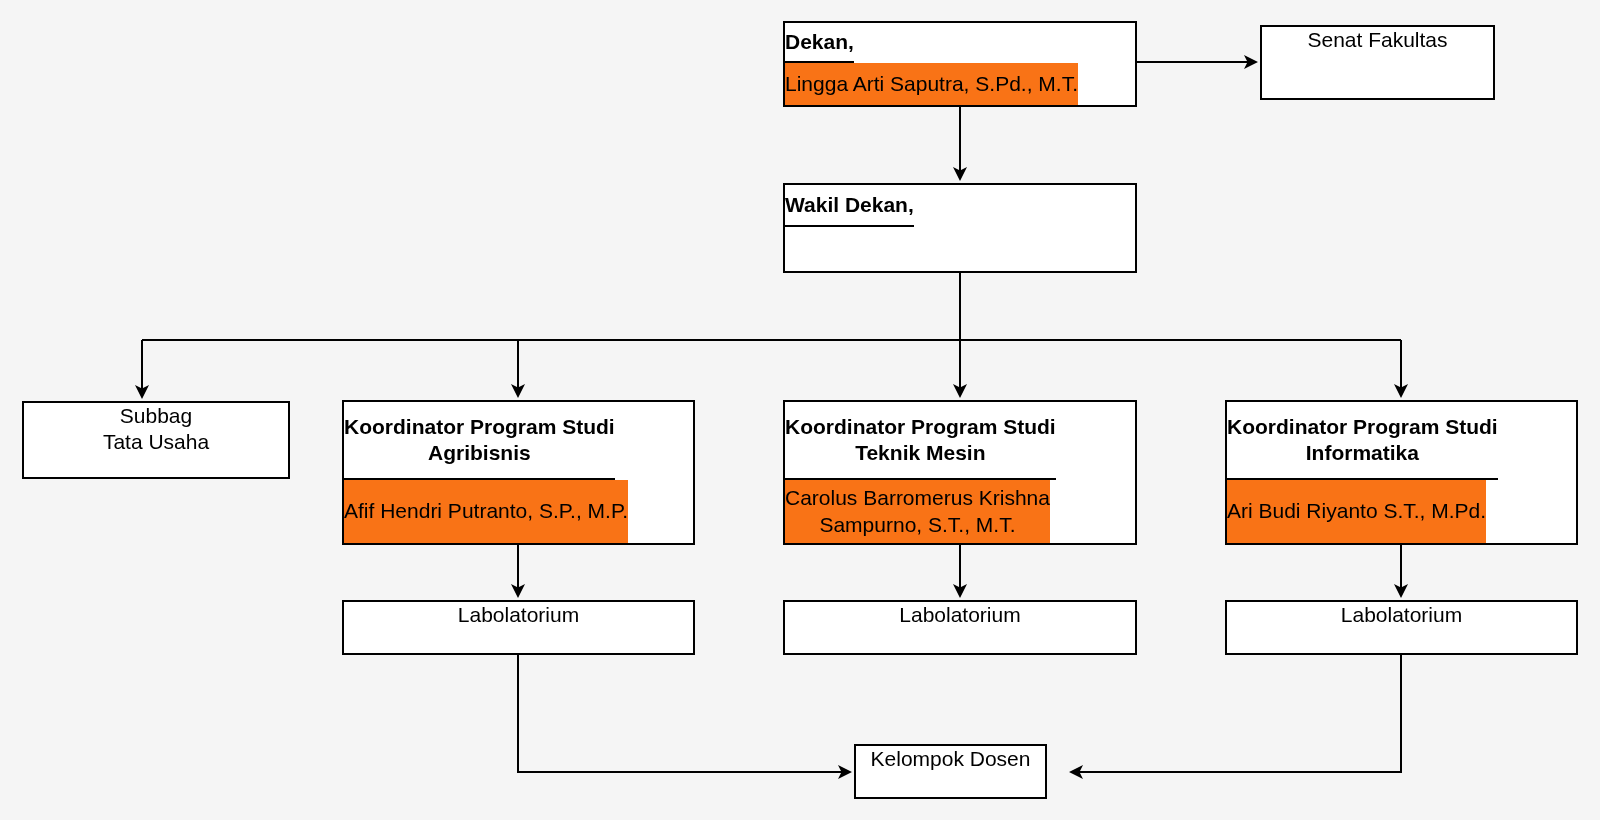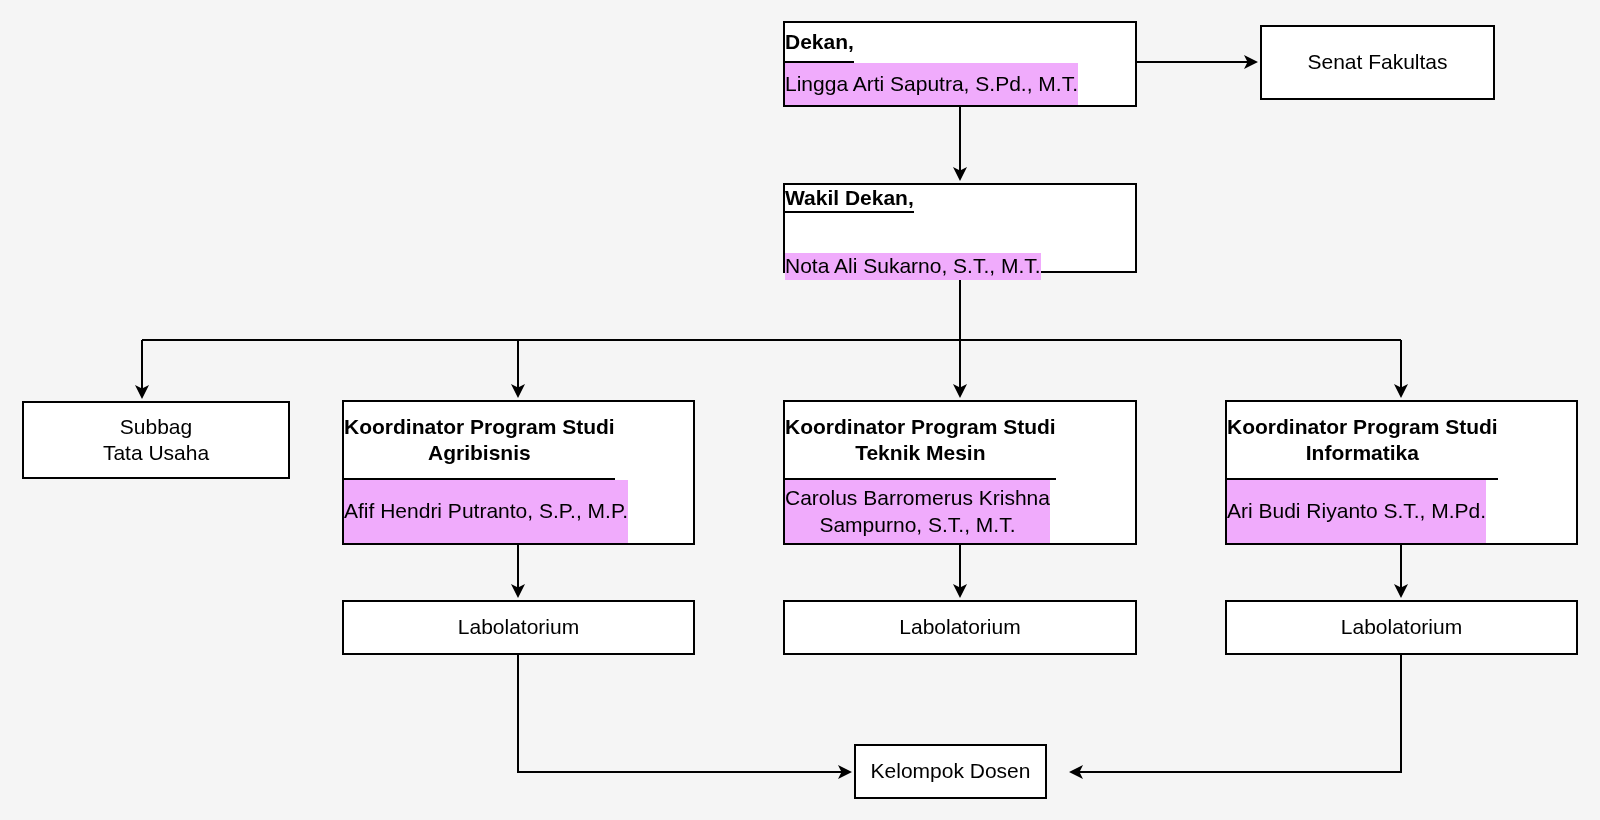--- a/index.html
+++ b/index.html
@@ -23,21 +23,20 @@
     width: 1600px;
     height: 820px;
     pointer-events: none;
   }
   .node {
     position: absolute;
     box-sizing: border-box;
     background: #ffffff;
     border: 2px solid #000000;
     display: flex;
-    align-items: center;
     justify-content: center;
     text-align: center;
     font-size: 21px;
     line-height: 1.25;
     white-space: pre-line;
   }
   .node.split {
     flex-direction: column;
     align-items: flex-start;
     justify-content: flex-start;
@@ -52,21 +51,21 @@
     background: #ffffff;
     border-bottom: 2px solid #000000;
     white-space: pre-line;
   }
   .cell-name {
     flex: 1;
     display: flex;
     align-items: center;
     justify-content: center;
     text-align: center;
-    background: #f0abfc;
+    background: #f97316;
     white-space: pre-line;
   }
   
   .n-dekan      { left: 783px;  top: 21px;  width: 354px; height: 86px;  }
   .n-dekan .cell-title { height: 40px; }
   .n-senat      { left: 1260px; top: 25px;  width: 235px; height: 75px;  }
   .n-wakil      { left: 783px;  top: 183px; width: 354px; height: 90px; gap: 40px;  }
   .n-wakil .cell-title { height: 42px; }
   .n-subbag     { left: 22px;   top: 401px; width: 268px; height: 78px;  }
   .n-agri       { left: 342px;  top: 400px; width: 353px; height: 145px; }
@@ -110,21 +109,20 @@
     <div class="cell-title">Dekan,</div>
     <div class="cell-name">Lingga Arti Saputra, S.Pd., M.T.</div>
   </div>
 
   <div class="node n-senat">
     <span>Senat Fakultas</span>
   </div>
 
   <div class="node split n-wakil">
     <div class="cell-title">Wakil Dekan,</div>
-    <div class="cell-name">Nota Ali Sukarno, S.T., M.T.</div>
   </div>
 
   <div class="node n-subbag">
     <span>Subbag
 Tata Usaha</span>
   </div>
 
   <div class="node split n-agri">
     <div class="cell-title">Koordinator Program Studi
 Agribisnis</div>

